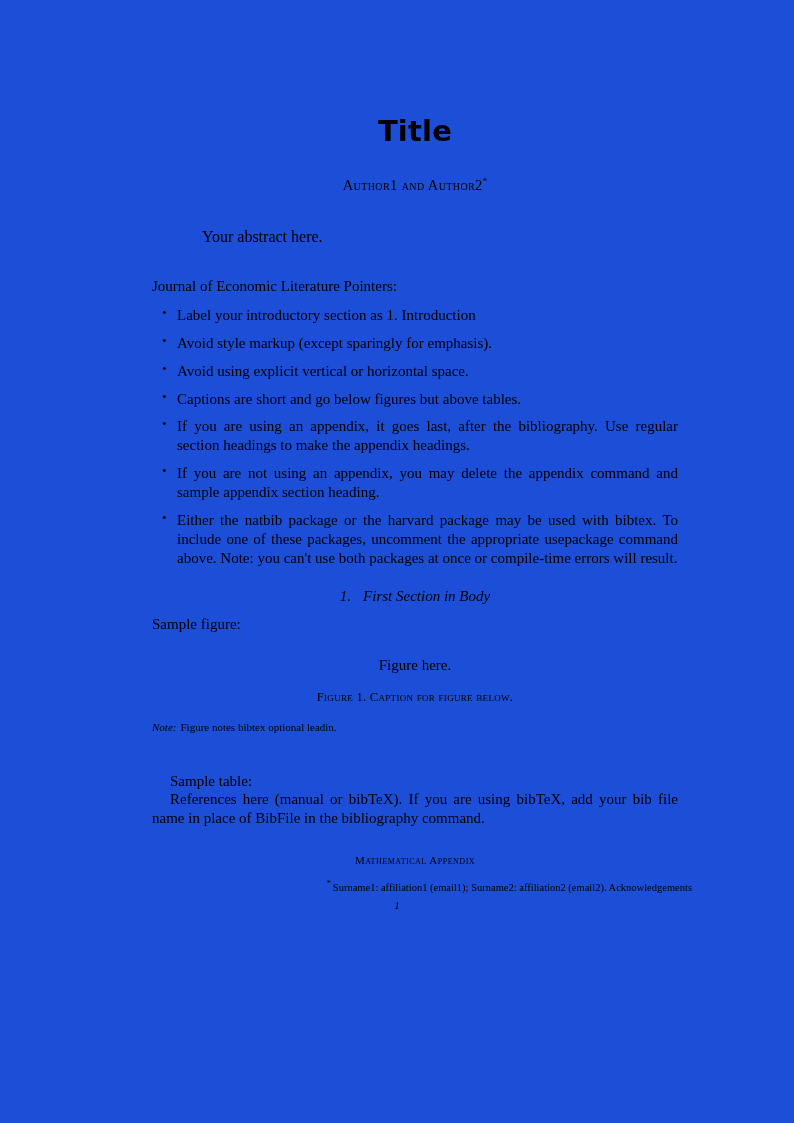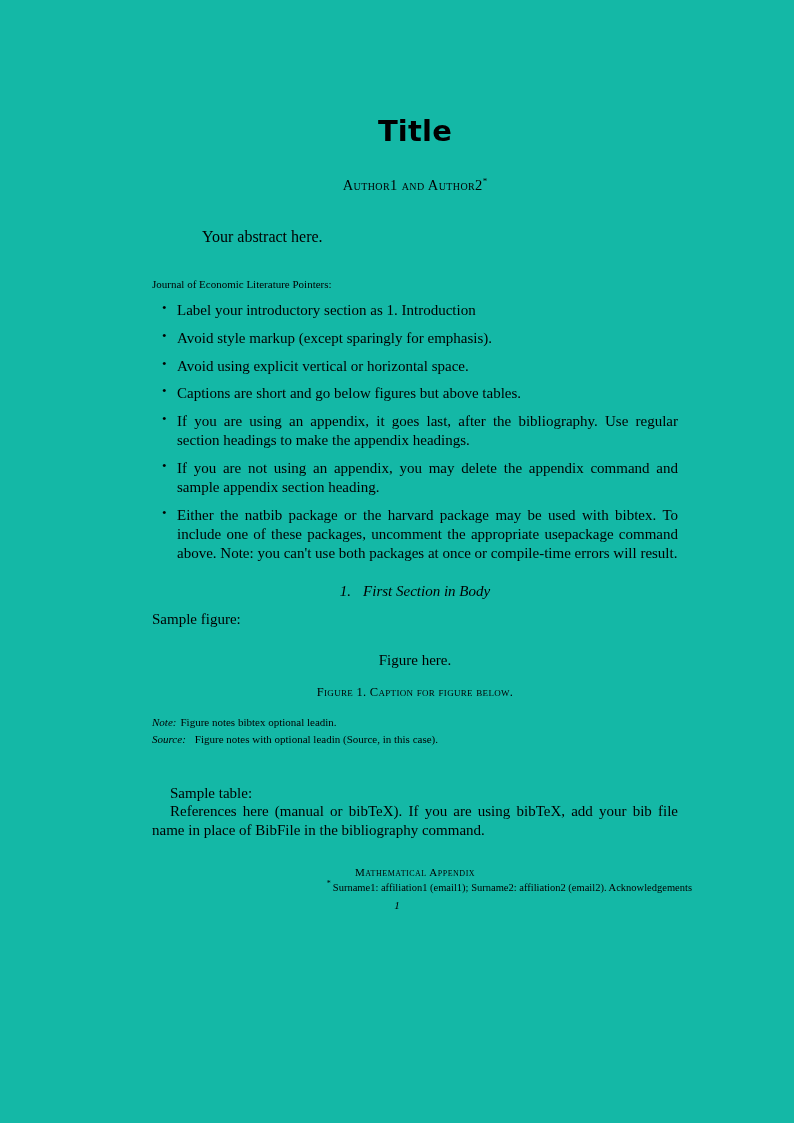--- a/index.html
+++ b/index.html
@@ -4,21 +4,21 @@
 <style>
   html, body {
     margin: 0;
     padding: 0;
     background: #ffffff;
   }
   .page {
     position: relative;
     width: 794px;
     height: 1123px;
-    background: #14b8a6;
+    background: #1d4ed8;
     margin: 0 auto;
     font-family: "Liberation Serif", "DejaVu Serif", serif;
     color: #000000;
     overflow: hidden;
   }
   .content {
     position: absolute;
     left: 152px;
     top: 0;
     width: 526px;
@@ -52,21 +52,21 @@
   .abstract {
     margin-top: 34px;
     margin-left: 50px;
     margin-right: 50px;
     font-size: 16px;
     text-align: justify;
   }
 
   
   .bodytext {
-    font-size: 11px;
+    font-size: 15px;
     text-align: justify;
     line-height: 1.28;
   }
   .jel-lead {
     margin-top: 31px;
   }
 
   ul.jel-list {
     list-style: none;
     margin: 10px 0 0 0;
@@ -223,23 +223,20 @@
 
     <div class="figure-block">
       <div class="figure-body">Figure here.</div>
       <div class="figure-caption">Figure 1. Caption for figure below.</div>
     </div>
 
     <div class="notes">
       <div>
         <span class="leadin">Note:</span><span class="gap"></span><span>Figure notes bibtex optional leadin.</span>
       </div>
-      <div>
-        <span class="leadin">Source:</span><span class="gap-wide"></span><span>Figure notes with optional leadin (Source, in this case).</span>
-      </div>
     </div>
 
     <div class="sample-table-lead">Sample table:</div>
 
     <div class="references">References here (manual or bibTeX). If you are using bibTeX, add your bib file name in place of BibFile in the bibliography command.</div>
 
     <div class="appendix-head">Mathematical Appendix</div>
 
   </div>
 

